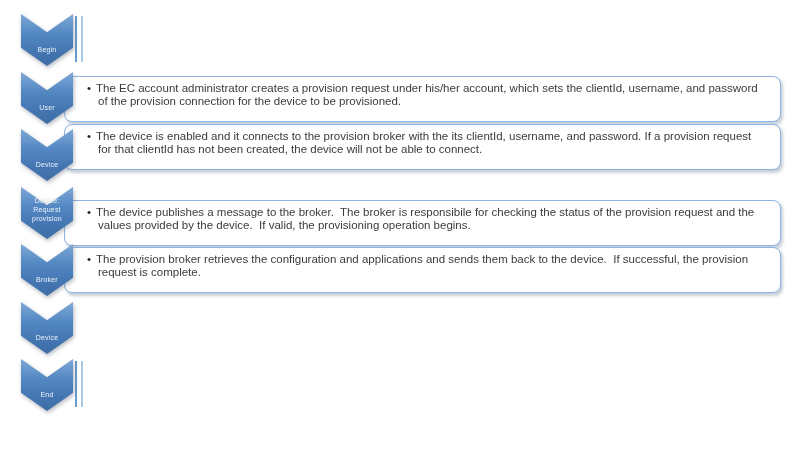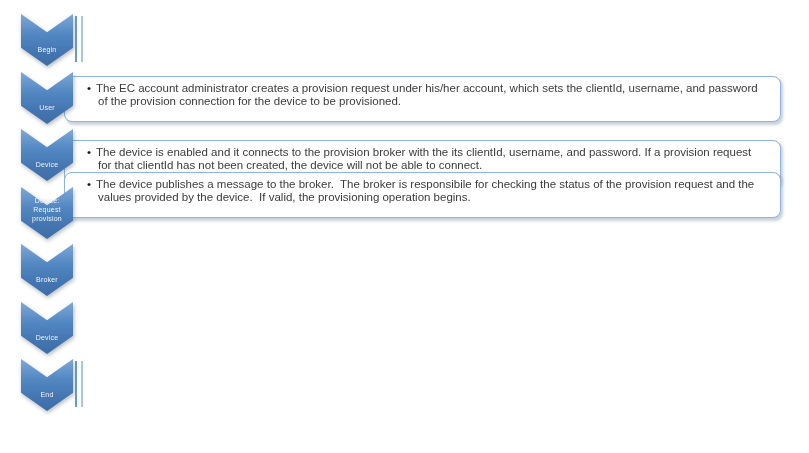--- a/index.html
+++ b/index.html
@@ -76,21 +76,21 @@
   .step-text::before {
     content: "\2022";
     margin-right: 5px;
     color: #1a1a1a;
   }
 
   
   .r0 { top: 14px; }  .r1 { top: 72px; }  .r2 { top: 129px; }
   .r3 { top: 187px; } .r4 { top: 244px; } .r5 { top: 302px; }
   .r6 { top: 359px; }
-  .b1 { top: 76px; }  .b2 { top: 140px; } .b3 { top: 172px; }
+  .b1 { top: 76px; }  .b2 { top: 124px; } .b3 { top: 200px; }
   .b4 { top: 247px; } .b5 { top: 303px; }
   .t0 { top: 16px; }  .t6 { top: 361px; }
 </style>
 </head>
 <body>
 
 <div id="canvas">
 
   <div class="chev-tail t0"></div>
   <div class="chev-wrap r0">
@@ -115,20 +115,23 @@
   </div>
 
   <div class="step-box b3">
     <p class="step-text">The device publishes a message to the broker.  The broker is responsibile for checking the status of the provision request and the values provided by the device.  If valid, the provisioning operation begins.</p>
   </div>
   <div class="chev-wrap r3">
     <div class="chev"></div>
     <div class="chev-label lbl-multi">Device: Request provision</div>
   </div>
 
+  <div class="step-box b4">
+    <p class="step-text">The provision broker retrieves the configuration and applications and sends them back to the device.  If successful, the provision request is complete.</p>
+  </div>
   <div class="chev-wrap r4">
     <div class="chev"></div>
     <div class="chev-label lbl-single">Broker</div>
   </div>
 
   <div class="chev-wrap r5">
     <div class="chev"></div>
     <div class="chev-label lbl-single">Device</div>
   </div>
 

